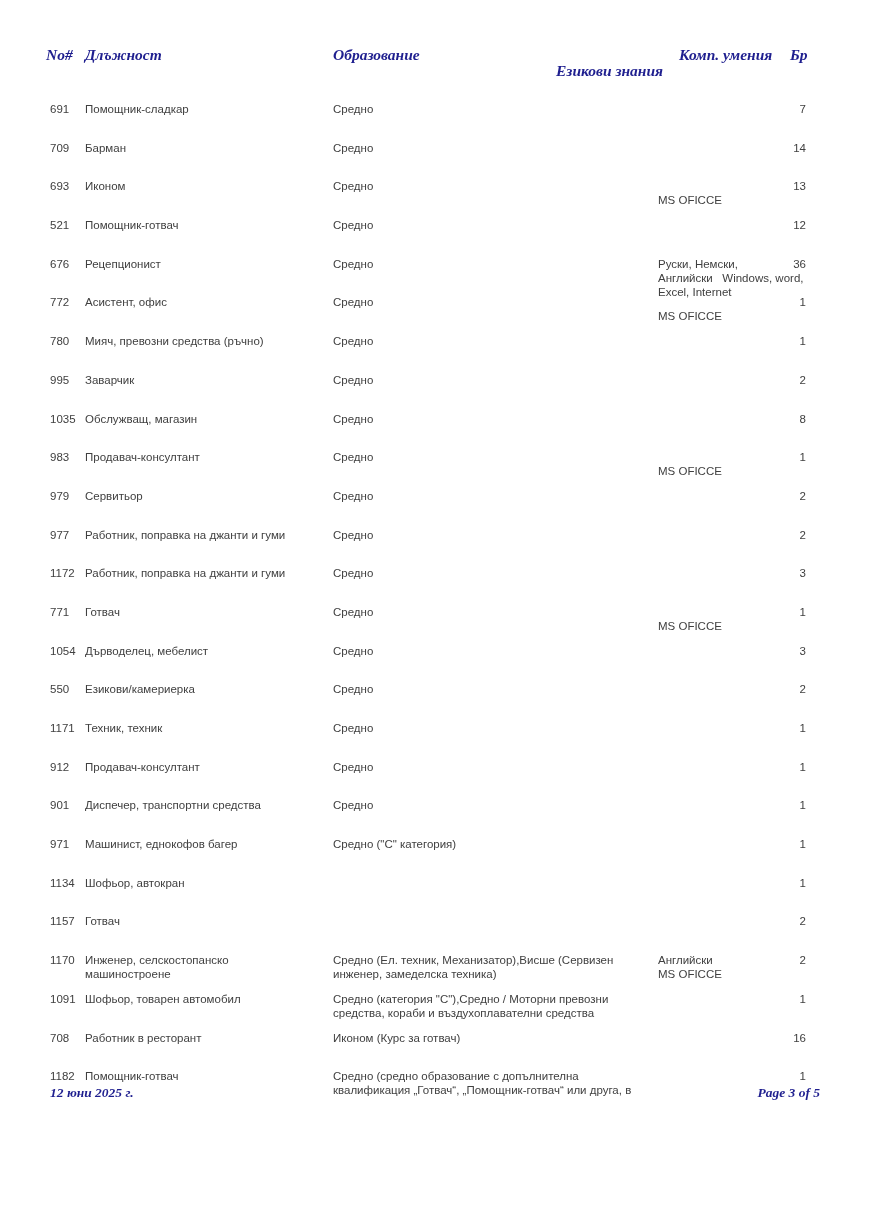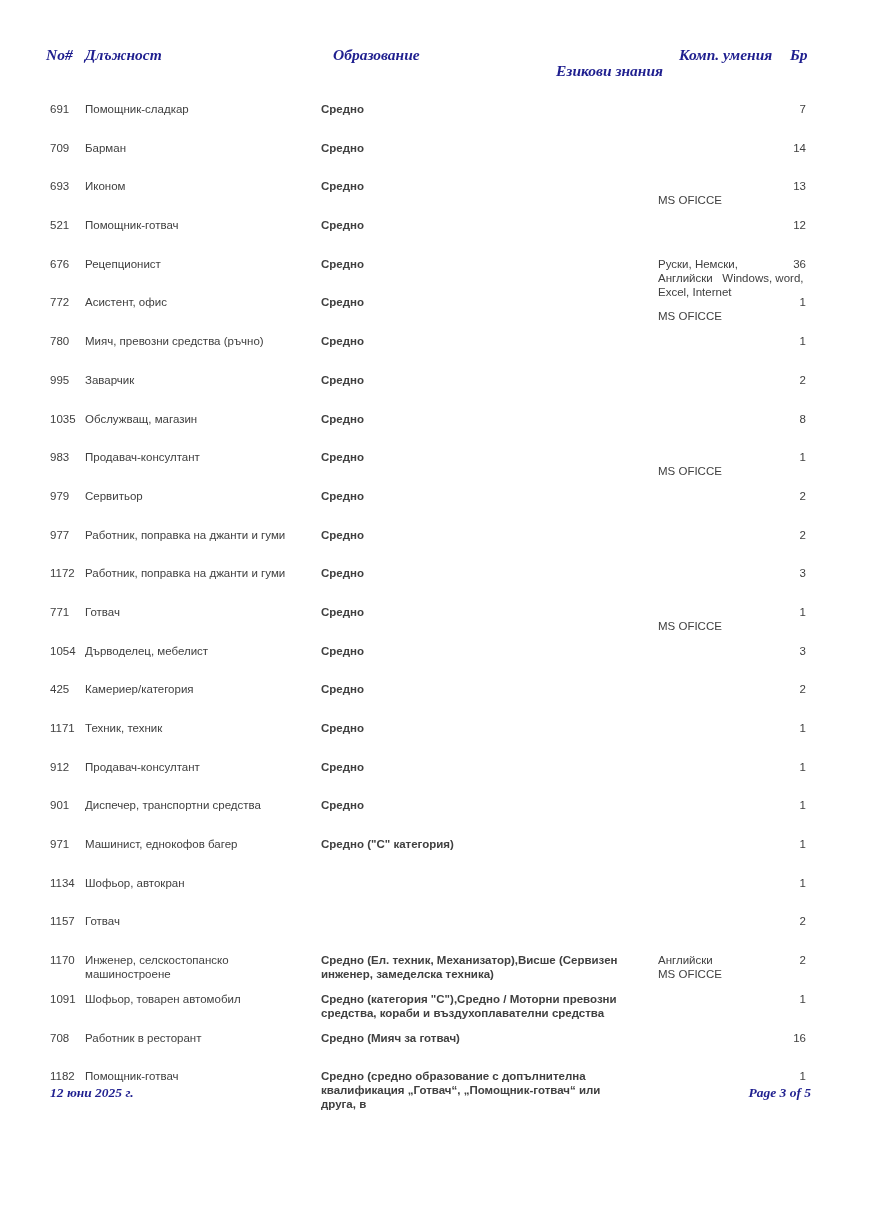--- a/index.html
+++ b/index.html
@@ -26,31 +26,31 @@
   .th-cnt{left:790px;}
   .tbody{position:absolute;top:74px;left:0;width:100%;margin-top:28px;}
   .row{position:relative;height:38.7px;}
   .cell{
     position:absolute;top:0;
     font-size:11.5px;line-height:14px;color:#404040;
     white-space:pre-line;
   }
   .c-no{left:50px;width:33px;}
   .c-pos{left:85px;width:250px;}
-  .c-edu{left:321px;width:310px;font-weight:bold;}
+  .c-edu{left:333px;width:310px;}
   .c-skl{left:658px;width:175px;}
   .c-cnt{left:740px;width:66px;text-align:right;white-space:nowrap;}
   .footer-date,.footer-page{
     position:absolute;top:1085px;
     font-family:"Liberation Serif", serif;
     font-weight:bold;font-style:italic;
     font-size:13.5px;color:#1f1f8f;white-space:nowrap;
   }
   .footer-date{left:50px;}
-  .footer-page{right:59px;}
+  .footer-page{right:50px;}
 </style>
 </head>
 <body>
 
 <div class="page">
 
   <div class="thead">
     <span class="th th-no">No#</span>
     <span class="th th-pos">Длъжност</span>
     <span class="th th-edu">Образование</span>
@@ -165,22 +165,22 @@
         <div class="cell c-cnt">1</div>
       </div>
       <div class="row">
         <div class="cell c-no">1054</div>
         <div class="cell c-pos">Дърводелец, мебелист</div>
         <div class="cell c-edu">Средно</div>
         <div class="cell c-skl"></div>
         <div class="cell c-cnt">3</div>
       </div>
       <div class="row">
-        <div class="cell c-no">425</div>
-        <div class="cell c-pos">Камериер/категория</div>
+        <div class="cell c-no">550</div>
+        <div class="cell c-pos">Езикови/камериерка</div>
         <div class="cell c-edu">Средно</div>
         <div class="cell c-skl"></div>
         <div class="cell c-cnt">2</div>
       </div>
       <div class="row">
         <div class="cell c-no">1171</div>
         <div class="cell c-pos">Техник, техник</div>
         <div class="cell c-edu">Средно</div>
         <div class="cell c-skl"></div>
         <div class="cell c-cnt">1</div>
@@ -232,21 +232,21 @@
         <div class="cell c-no">1091</div>
         <div class="cell c-pos">Шофьор, товарен автомобил</div>
         <div class="cell c-edu">Средно (категория "C"),Средно / Моторни превозни
 средства, кораби и въздухоплавателни средства</div>
         <div class="cell c-skl"></div>
         <div class="cell c-cnt">1</div>
       </div>
       <div class="row">
         <div class="cell c-no">708</div>
         <div class="cell c-pos">Работник в ресторант</div>
-        <div class="cell c-edu">Средно (Мияч за готвач)</div>
+        <div class="cell c-edu">Иконом (Курс за готвач)</div>
         <div class="cell c-skl"></div>
         <div class="cell c-cnt">16</div>
       </div>
       <div class="row">
         <div class="cell c-no">1182</div>
         <div class="cell c-pos">Помощник-готвач</div>
         <div class="cell c-edu">Средно (средно образование с допълнителна
 квалификация „Готвач“, „Помощник-готвач“ или друга, в</div>
         <div class="cell c-skl"></div>
         <div class="cell c-cnt">1</div>

